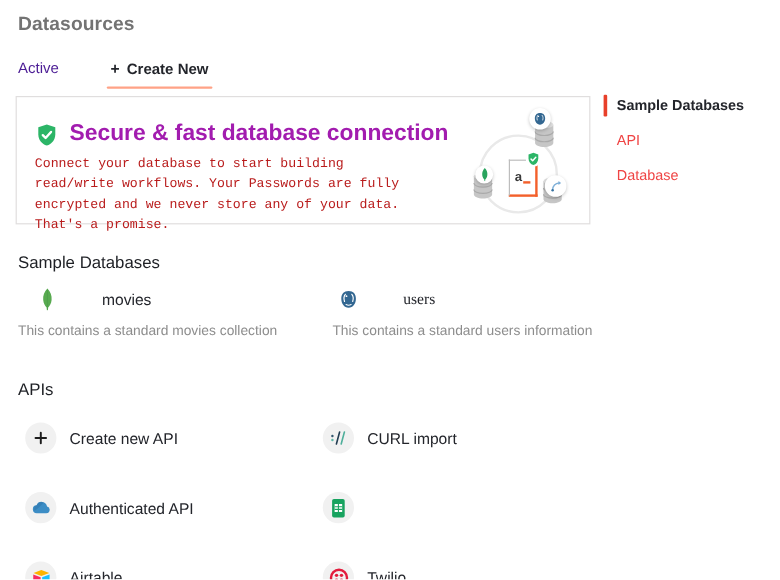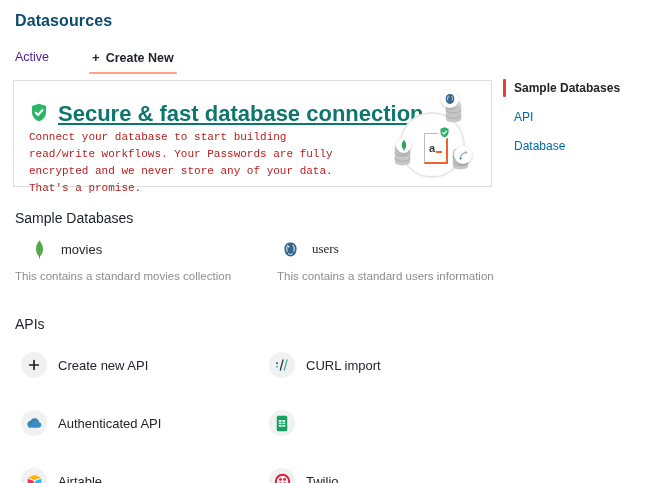--- a/index.html
+++ b/index.html
@@ -1,60 +1,60 @@
 <!DOCTYPE html>
 <html><head>
 <meta charset="utf-8">
 <style>
   * { margin:0; padding:0; box-sizing:border-box; }
   html,body { background:#fff; }
   body { font-family:"Liberation Sans", sans-serif; color:#24262d; }
   .app { position:relative; width:650px; height:483px; background:#fff; overflow:hidden; }
 
-  .page-title { position:absolute; left:15px; top:12px; font-size:16px; font-weight:600; color:#0c4a6e; letter-spacing:.1px; }
+  .page-title { position:absolute; left:15px; top:12px; font-size:16px; font-weight:600; color:#737373; letter-spacing:.1px; }
 
   
   .tab-bar { position:absolute; left:15px; top:50px; display:flex; align-items:flex-start; }
   .tab { font-size:12.5px; color:#4c1d95; cursor:pointer; }
   .tab.selected { position:relative; margin-left:40px; color:#23252b; font-weight:600; padding:0 3px 9px 3px; }
   .tab.selected .plus { font-weight:600; margin-right:6px; font-size:13px; }
   .tab-underline { position:absolute; left:0; right:0; bottom:0; height:2px; border-radius:2px; background:#ffa286; }
 
   
   .banner { position:absolute; left:13px; top:80px; width:479px; height:107px; background:#fff; border:1px solid #e0dede; }
   .shield-lg { position:absolute; left:15px; top:21px; width:20px; height:21px; }
-  .banner-title { position:absolute; left:44px; top:20px; font-size:22px; font-weight:700; color:#0f766e;text-decoration:underline; }
+  .banner-title { position:absolute; left:44px; top:20px; font-size:19px; font-weight:700; color:#a21caf; }
   .banner-desc { position:absolute; left:15px; top:48px; width:305px; font-size:11px; line-height:17px; color:#b91c1c;font-family:Liberation Mono, monospace; }
 
   
   .illus { position:absolute; left:370px; top:0; width:109px; height:107px; }
   .illus-circle { position:absolute; left:15px; top:31px; width:66px; height:66px; border:2px solid #e9e9e9; border-radius:50%; background:#fff; }
   .node { position:absolute; }
   .cyl { display:block; }
   .badge { position:absolute; background:#fff; border-radius:50%; box-shadow:0 1px 3px rgba(0,0,0,.22); display:flex; align-items:center; justify-content:center; }
   .center-box { position:absolute; left:40px; top:52px; width:24px; height:31px; background:#fff; border:1px solid #bdbdbd; border-right:2px solid #f3602b; border-bottom:2px solid #f3602b; display:flex; align-items:center; padding-left:4px; }
   .center-box .glyph { font-size:11px; font-weight:700; color:#3a3a3a; }
   .center-box .cursor { display:inline-block; width:6px; height:2px; background:#f3602b; margin:8px 0 0 1px; }
   .center-shield { position:absolute; left:54px; top:45px; width:13px; height:13px; }
 
   
   .side-menu { position:absolute; left:503px; top:78px; }
-  .menu-item { position:relative; padding:3px 0 3px 11px; font-size:12px; color:#0369a1; margin-bottom:9px; cursor:pointer; white-space:nowrap; }
+  .menu-item { position:relative; padding:3px 0 3px 11px; font-size:12px; color:#ef4444; margin-bottom:9px; cursor:pointer; white-space:nowrap; }
   .menu-item.active { color:#23252b; font-weight:700; }
   .menu-marker { position:absolute; left:0; top:1px; bottom:1px; width:3px; background:#e8402a; border-radius:1px; }
 
   
   .section-heading { position:absolute; left:15px; font-size:14px; font-weight:500; color:#1e2025; }
   .h-sampledb { top:210px; }
   .h-apis { top:316px; }
 
   .db-tile { position:absolute; top:236px; width:250px; cursor:pointer; }
   .db-tile.t1 { left:15px; }
   .db-tile.t2 { left:277px; }
-  .db-head { display:flex; align-items:center; height:26px; }
+  .db-head { display:flex; align-items:center; height:26px;gap:24px; }
   .t1 .db-head { padding-left:12px; }
   .t2 .db-head { padding-left:1px;font-family:Liberation Serif, serif; }
   .db-icon-slot { width:24px; display:flex; align-items:center; justify-content:center; }
   .db-name { margin-left:10px; font-size:13px; font-weight:500; color:#23252b; }
   .db-desc { margin-top:8px; font-size:11.5px; color:#8d8d8d; }
 
   
   .api-grid { position:absolute; left:21px; top:336px; width:500px; display:grid; grid-template-columns:248px 248px; grid-auto-rows:58px; }
   .api-item { display:flex; align-items:center; cursor:pointer; }
   .icon-circle { width:26px; height:26px; border-radius:50%; background:#f1f1f1; display:flex; align-items:center; justify-content:center; flex:0 0 auto; }

